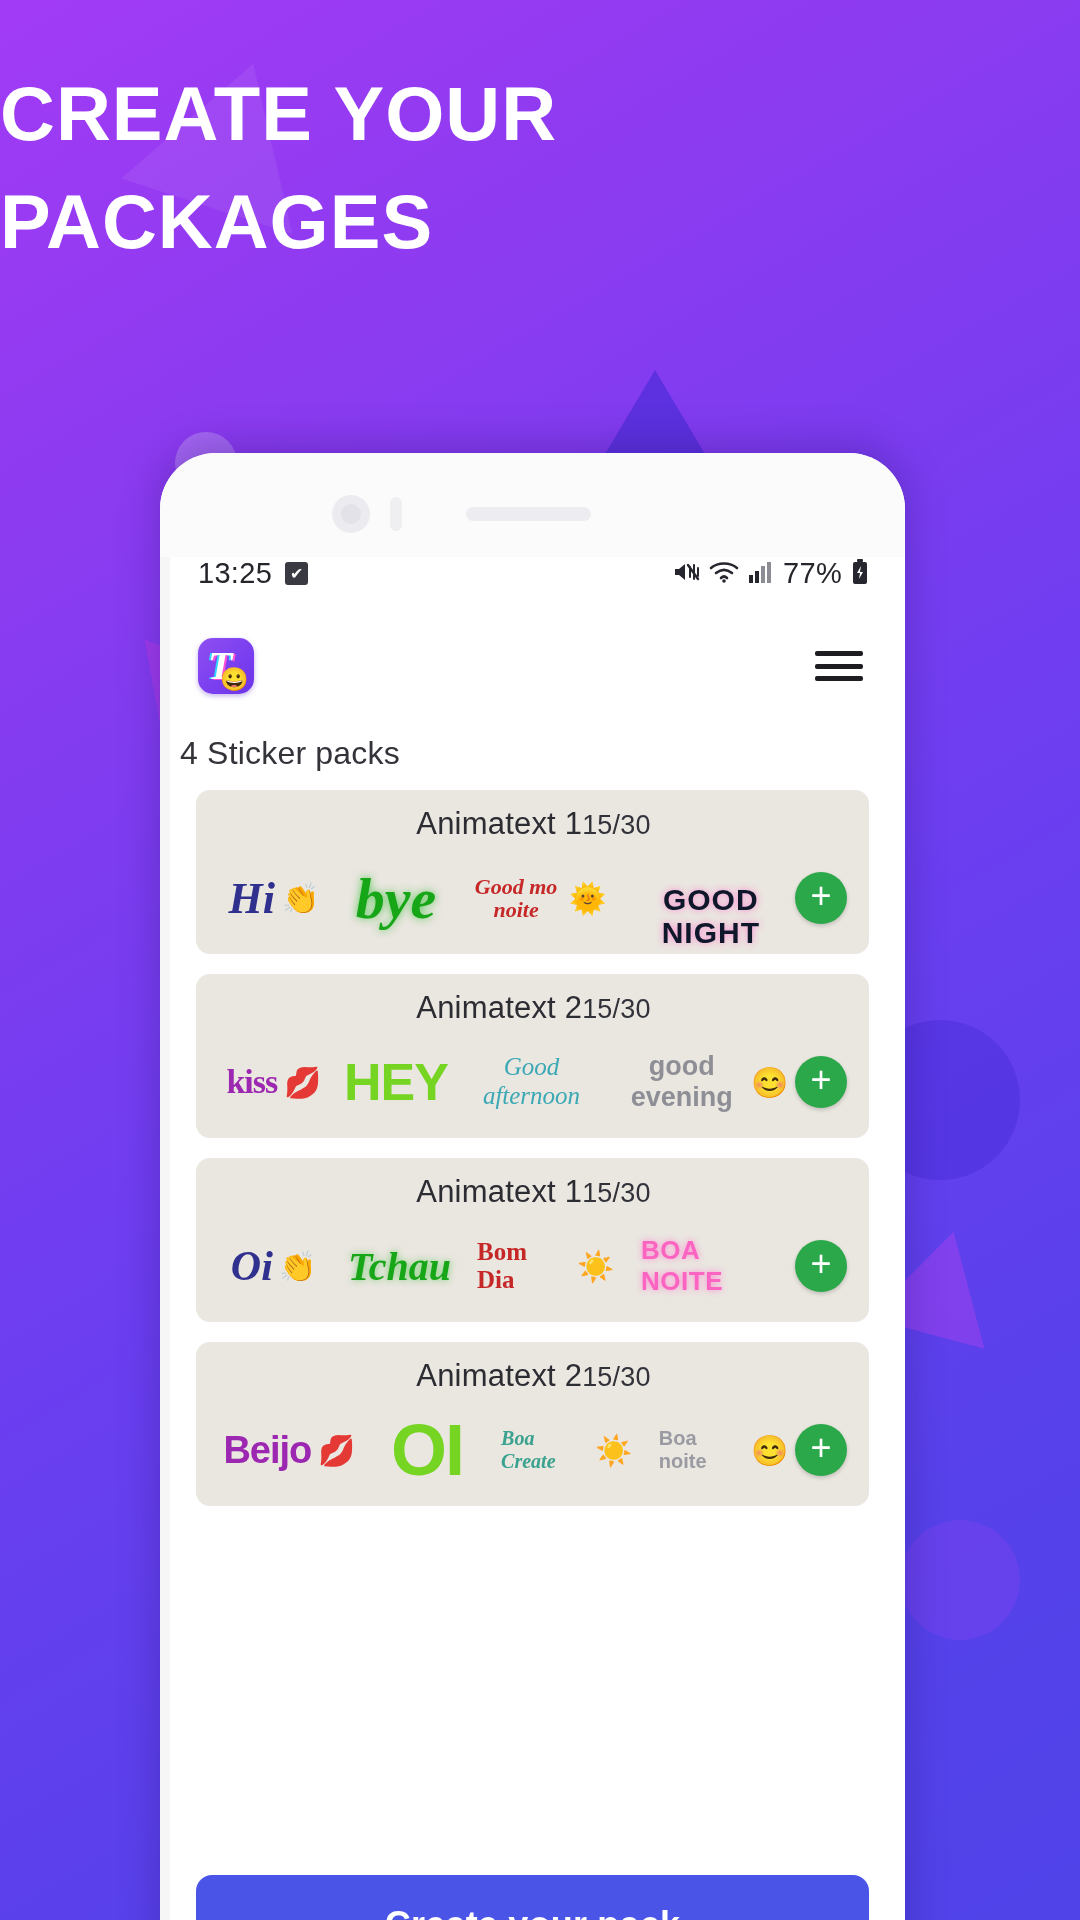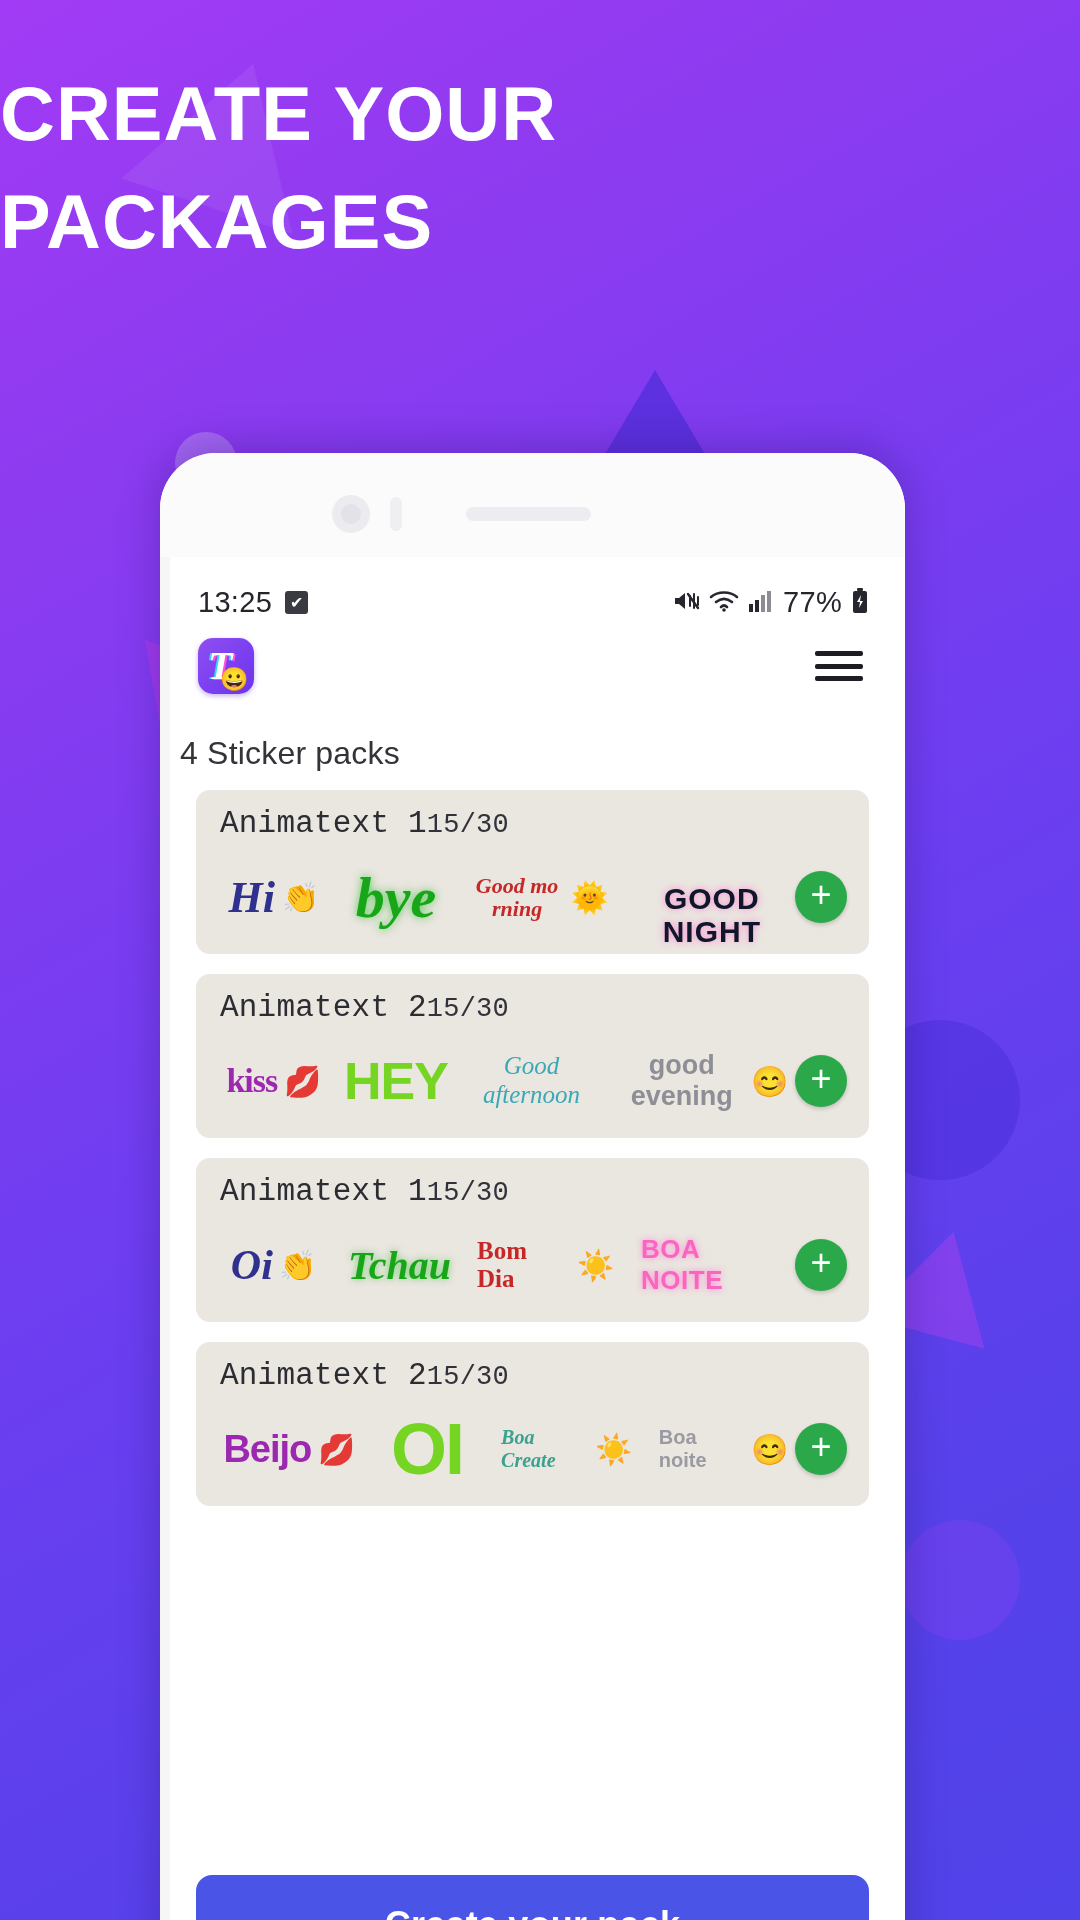--- a/index.html
+++ b/index.html
@@ -46,21 +46,21 @@
   .cam:after { content:""; position:absolute; left:9px; top:9px; width:20px;height:20px;
     border-radius:50%; background:#e2e2e8; }
   .sensor { position:absolute; left:230px; top:44px; width:12px;height:34px;border-radius:6px;
     background:#efeff2; }
   .speaker { position:absolute; left:306px; top:54px; width:125px;height:14px;border-radius:7px;
     background:#ededf1; }
 
   .screen { width:745px; background:#ffffff; height:1416px; position:relative; }
 
   
-  .statusbar { height:62px; display:flex; align-items:flex-end;
+  .statusbar { height:62px; display:flex; align-items:flex-start;
     padding:0 36px 0 38px; justify-content:space-between; }
   .sb-left { display:flex; align-items:center; gap:13px; }
   .sb-time { font-size:29px; color:#25252c; letter-spacing:.3px; }
   .sb-check { width:23px;height:23px;background:#3a3a42;border-radius:3px;
     display:flex;align-items:center;justify-content:center;color:#fff;font-size:16px;line-height:1; }
   .sb-right { display:flex; align-items:center; gap:9px; }
   .sb-pct { font-size:29px; color:#25252c; letter-spacing:.3px; margin-left:2px;}
   .ic { display:inline-block; }
 
   
@@ -77,21 +77,21 @@
     justify-content:space-between; padding:4px 2px; }
   .burger i { display:block; height:5px; background:#1d1d22; border-radius:2px; }
 
   
   .sec-title { padding:22px 0 18px 20px; font-size:32px; color:#33333a; letter-spacing:.2px; }
 
   
   .packs { padding:0 36px; display:flex; flex-direction:column; gap:20px; }
   .pack { background:#eae6e0; border-radius:14px; padding:16px 22px 18px 24px;
     position:relative; height:164px; }
-  .pack-head { display:flex; justify-content:flex-start; align-items:flex-start;font-family:Liberation Mono, monospace; }
+  .pack-head { display:flex; justify-content:center; align-items:flex-start; }
   .pack-name { font-size:31px; color:#2c2c33; letter-spacing:.2px; }
   .pack-count { font-size:27px; color:#32323a; letter-spacing:.2px; padding-top:4px; }
   .pack-body { display:flex; align-items:center; justify-content:space-between;
     margin-top:6px; }
   .stickers { display:flex; align-items:center; gap:26px; flex:1; height:100px;
     padding-left:6px; }
   .st { display:flex; align-items:center; justify-content:center; height:96px;
     min-width:96px; }
   .add-btn { width:52px;height:52px;border-radius:50%;background:#2ba84a;
     color:#fff; font-size:36px; line-height:48px; text-align:center; font-weight:500;
@@ -237,21 +237,21 @@
                   <span style="font-size: 30px;">👏</span>
                 </div>
               </div>
               <div class="st">
                 <div class="st-row">
                   <span class="s-bye">bye</span>
                 </div>
               </div>
               <div class="st">
                 <div class="st-row">
-                  <span class="s-gm">Good mo rning</span>
+                  <span class="s-gm">Good mo noite</span>
                   <span style="font-size: 30px;">🌞</span>
                 </div>
               </div>
               <div class="st">
                 <div class="st-row">
                   <span class="s-gn">GOOD NIGHT</span>
                 </div>
               </div>
             </div>
             <div class="add-btn">+</div>

